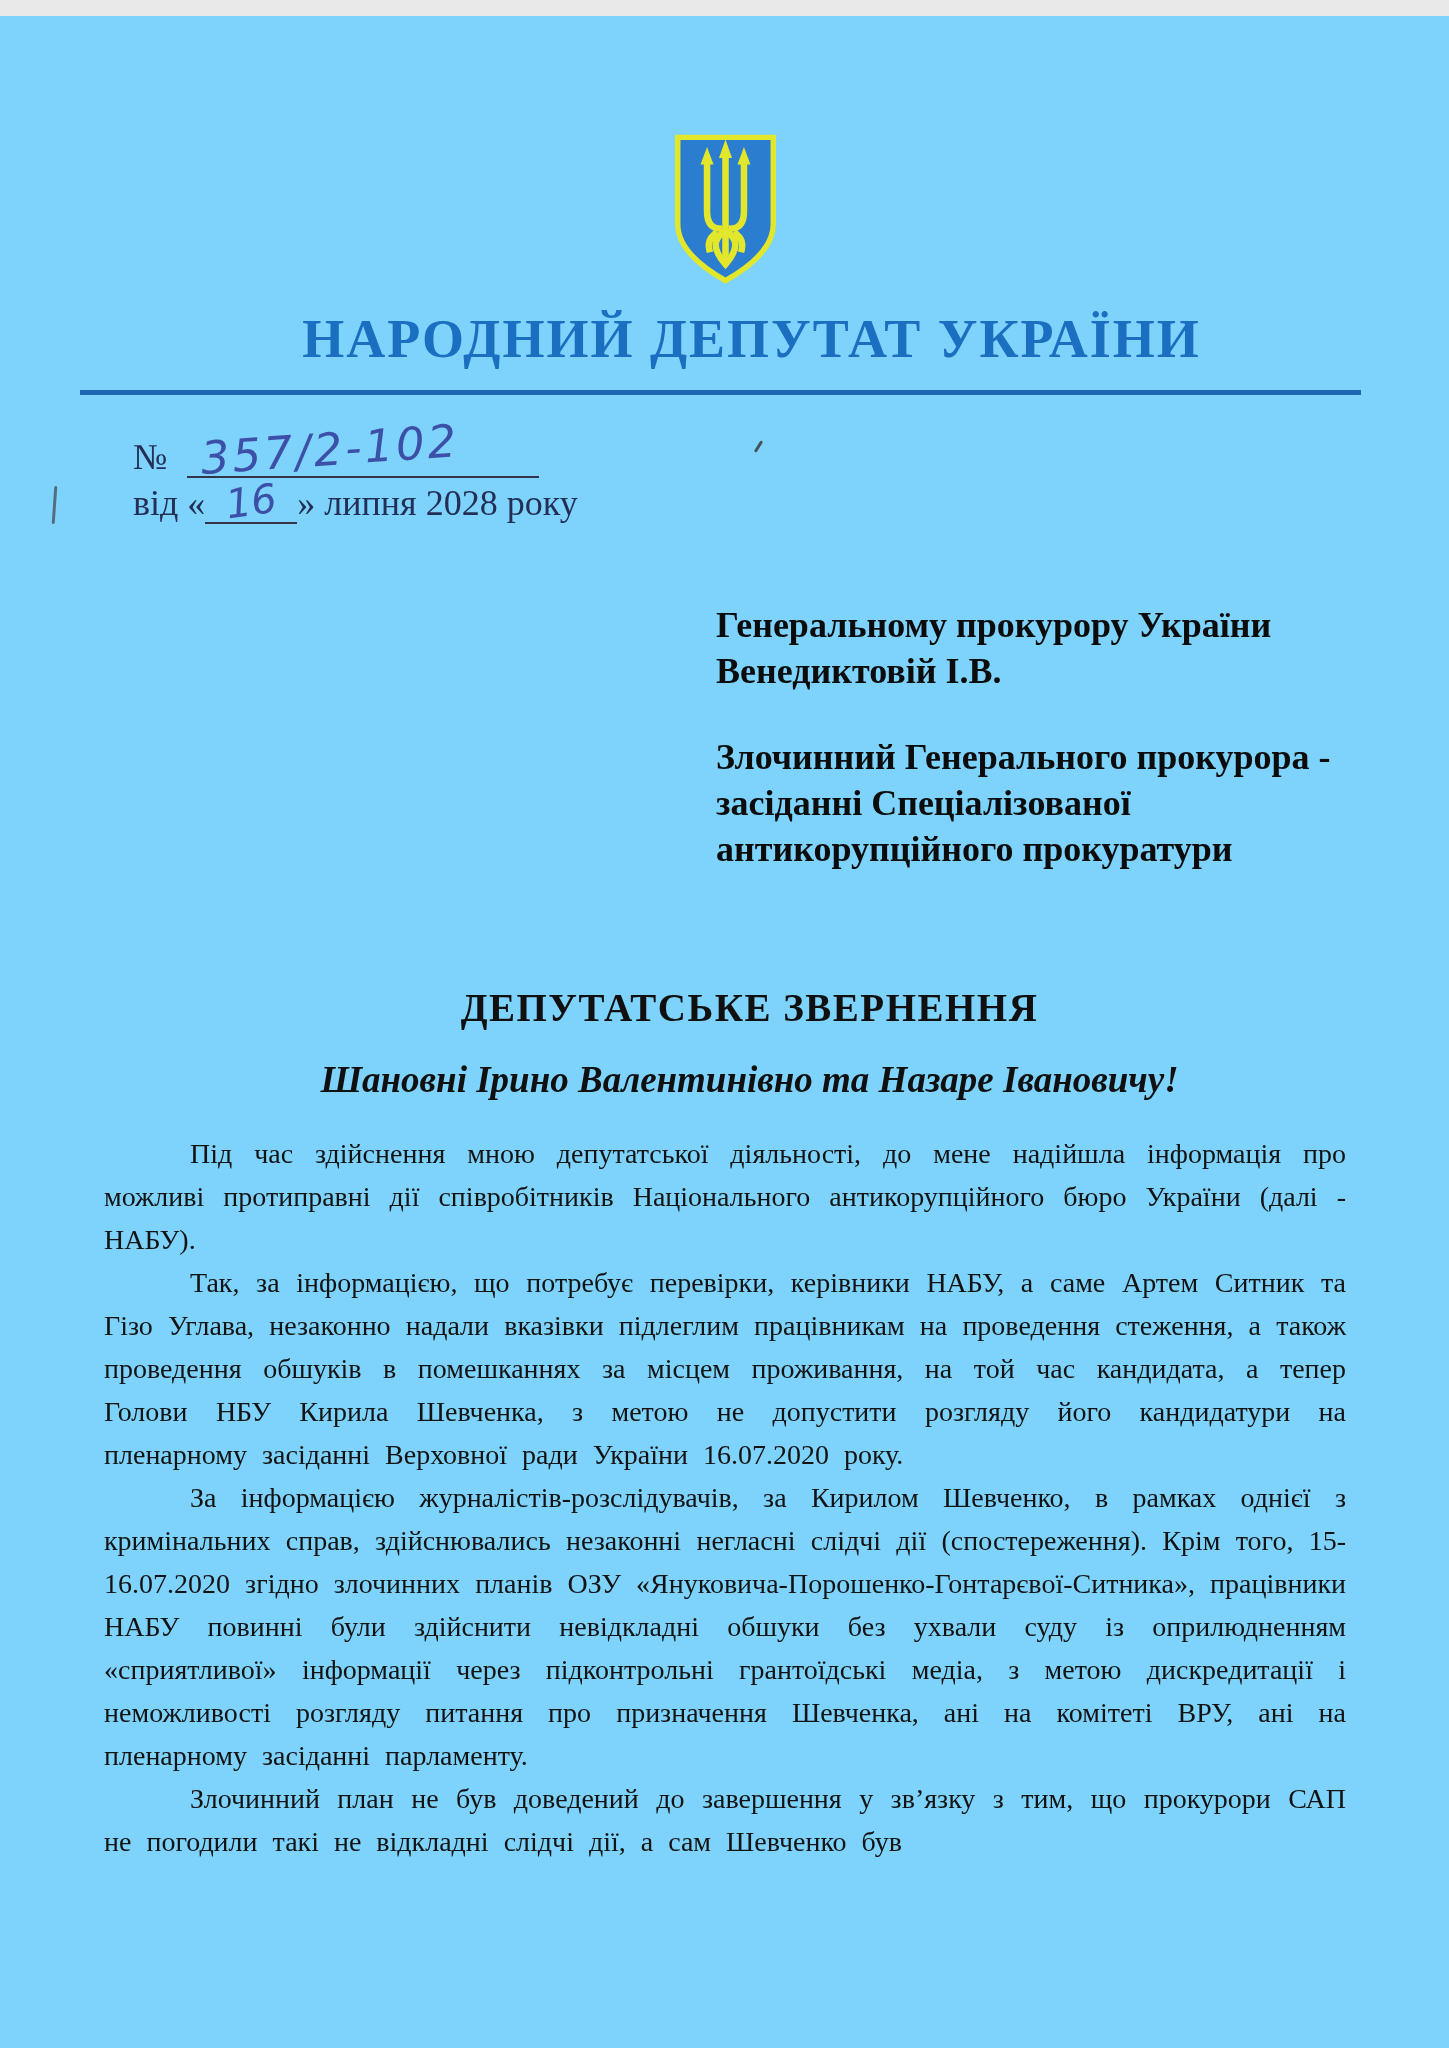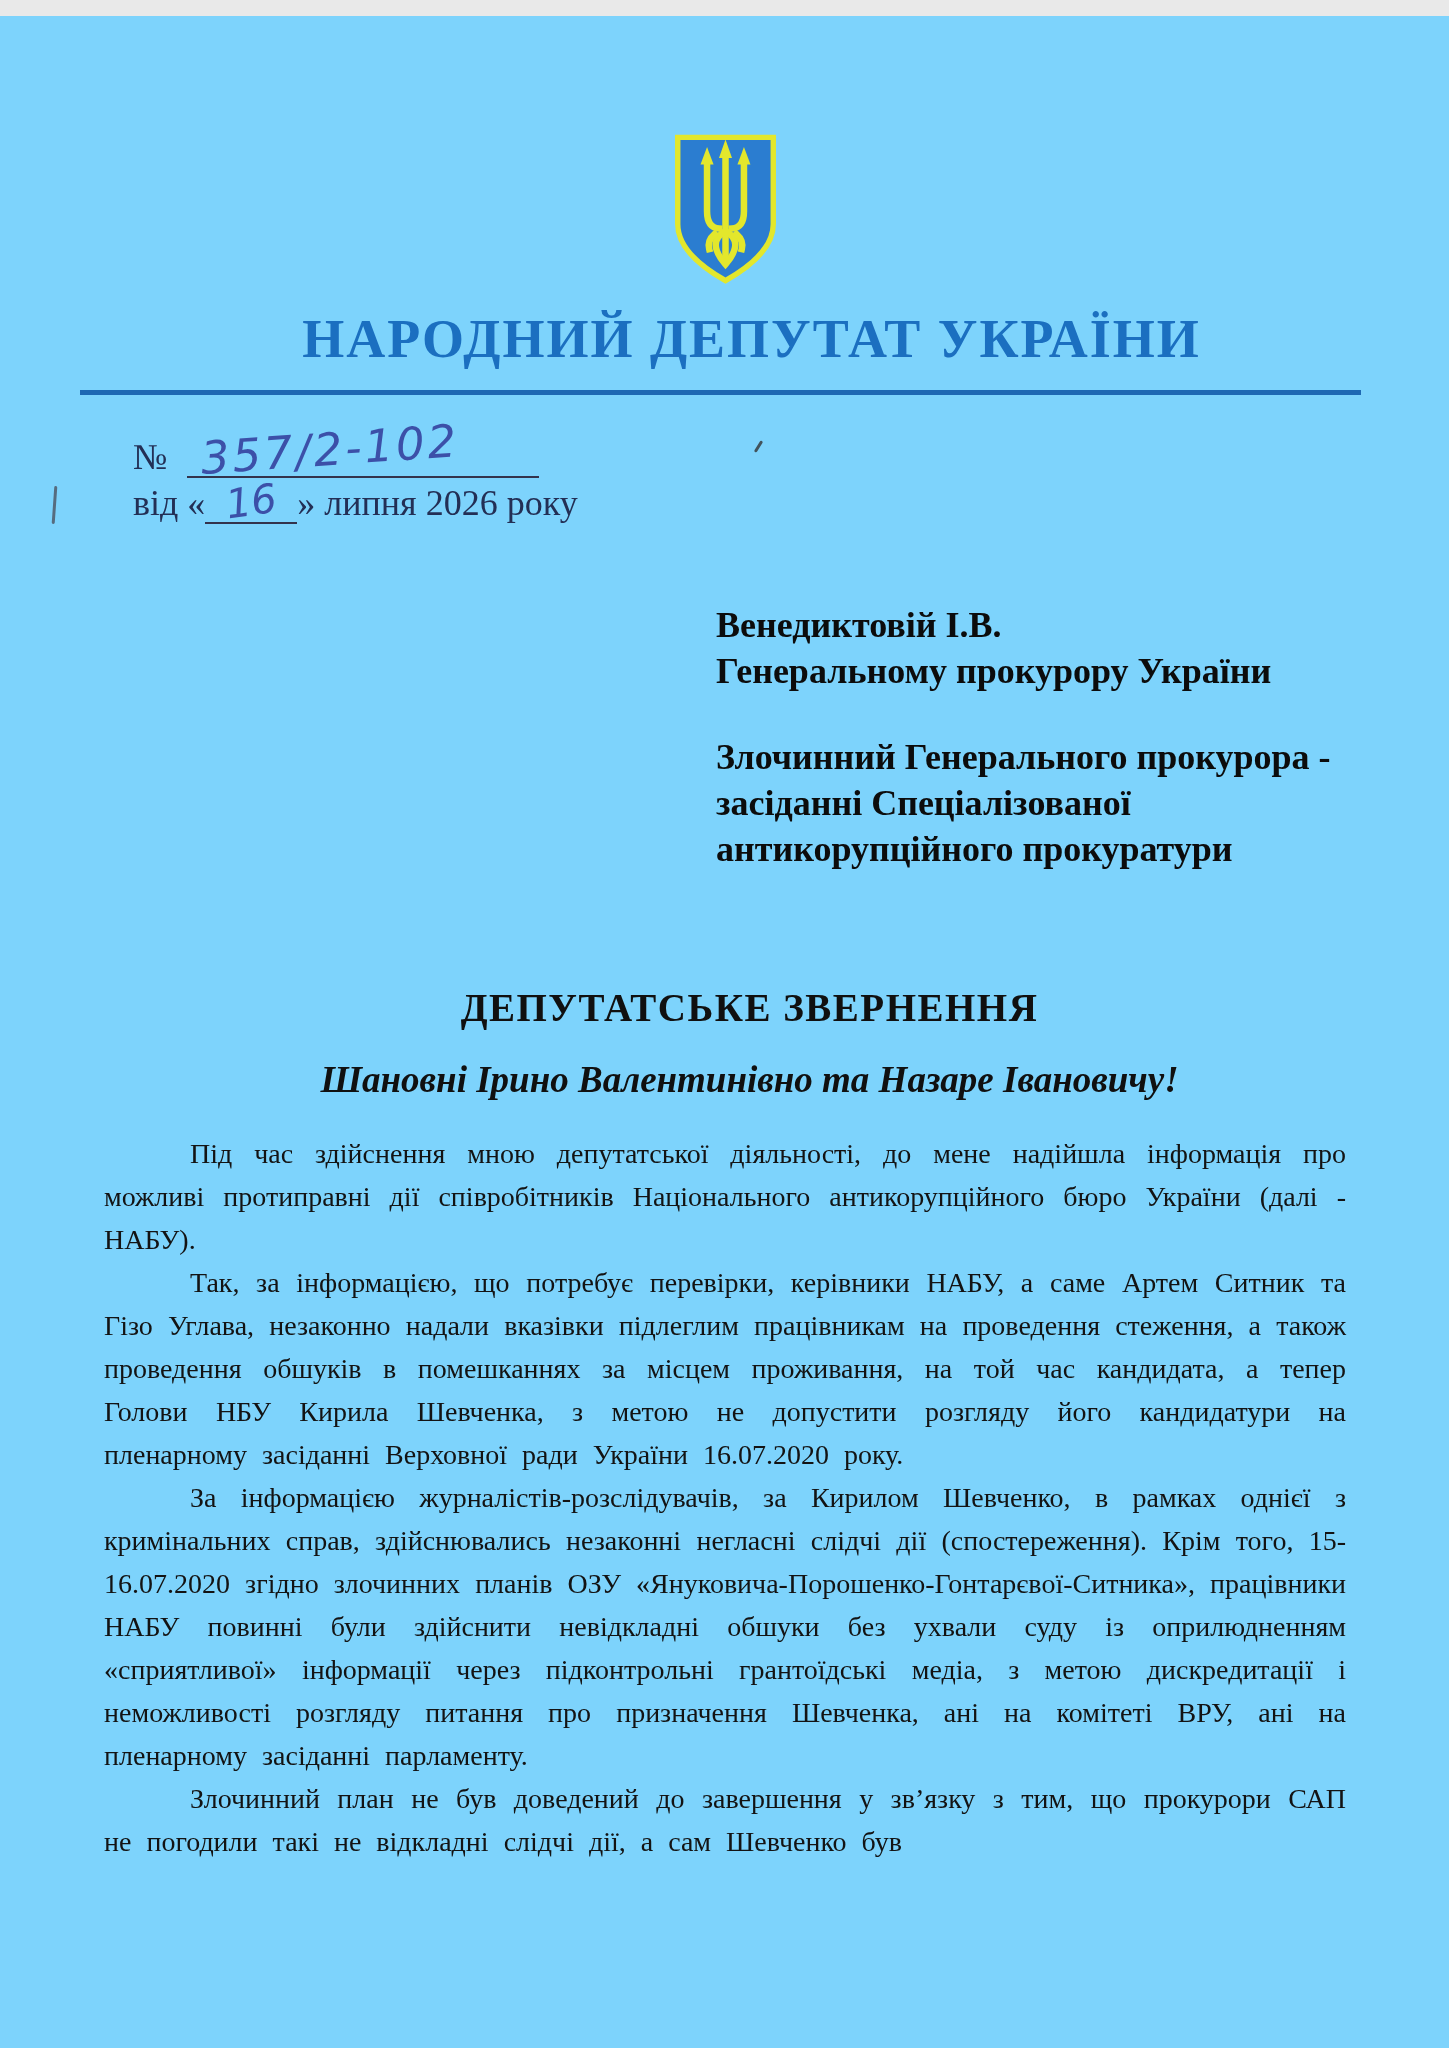--- a/index.html
+++ b/index.html
@@ -143,26 +143,26 @@
   <div class="masthead">НАРОДНИЙ ДЕПУТАТ УКРАЇНИ</div>
   <div class="rule"></div>
 
   <div class="refnum">
     <span class="no-label">№</span><span class="num-slot"><span class="hand hand-num">357/2-102</span></span>
   </div>
 
   <div class="refdate">
     <span>від «</span><span class="day-slot"><span class="hand hand-day">16</span></span><span>»</span>
     <span class="u">липня</span>
-    <span>2026 року</span>
+    <span>2028 року</span>
   </div>
 
   <div class="addressee">
+    <div>Генеральному прокурору України</div>
     <div>Венедиктовій І.В.</div>
-    <div>Генеральному прокурору України</div>
     <div class="addr-gap"></div>
     <div>Злочинний Генерального прокурора -</div>
     <div>засіданні Спеціалізованої</div>
     <div>антикорупційного прокуратури</div>
   </div>
 
   <div class="doc-title">ДЕПУТАТСЬКЕ ЗВЕРНЕННЯ</div>
 
   <div class="salutation">Шановні Ірино Валентинівно та Назаре Івановичу!</div>
 

